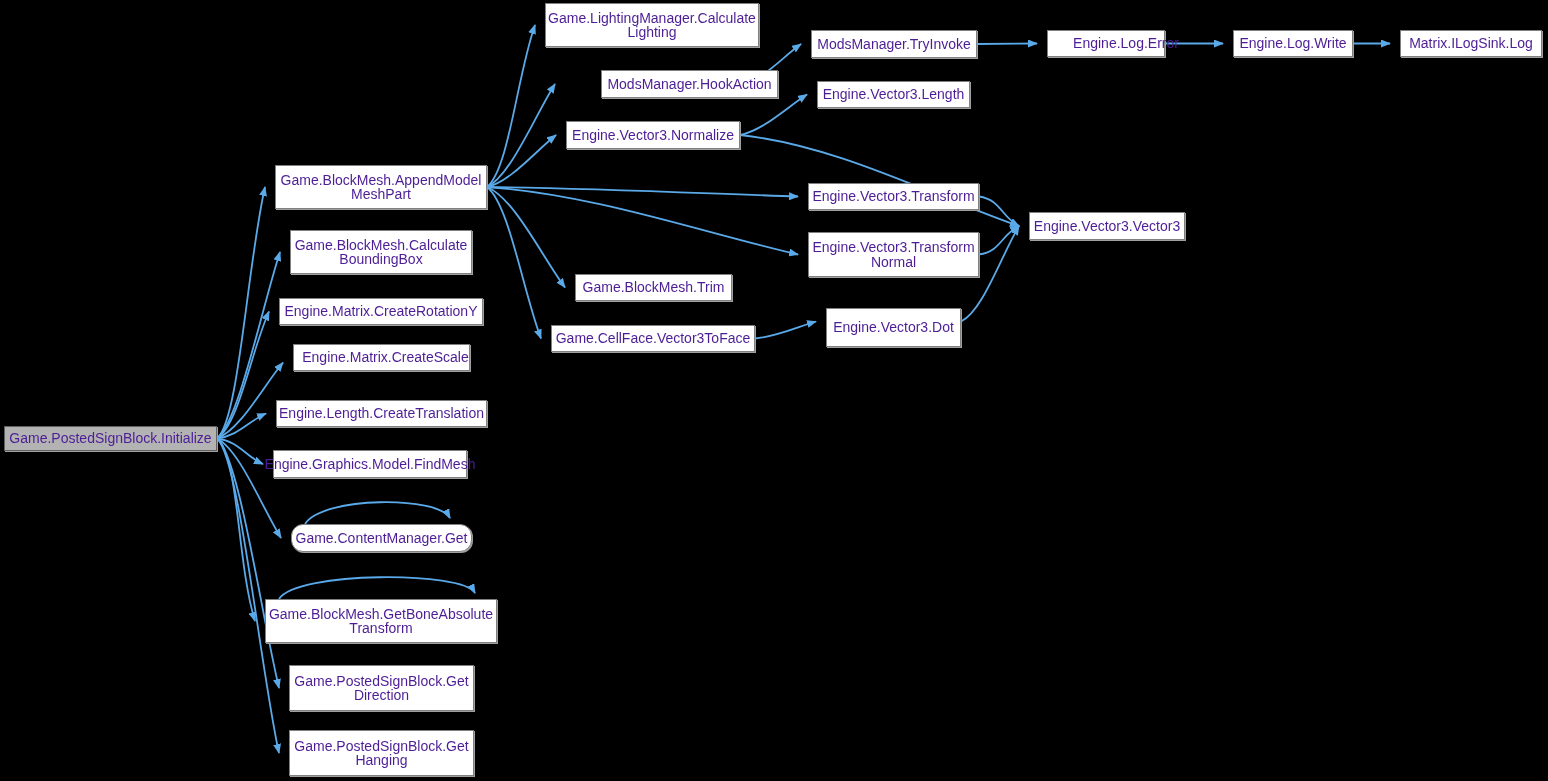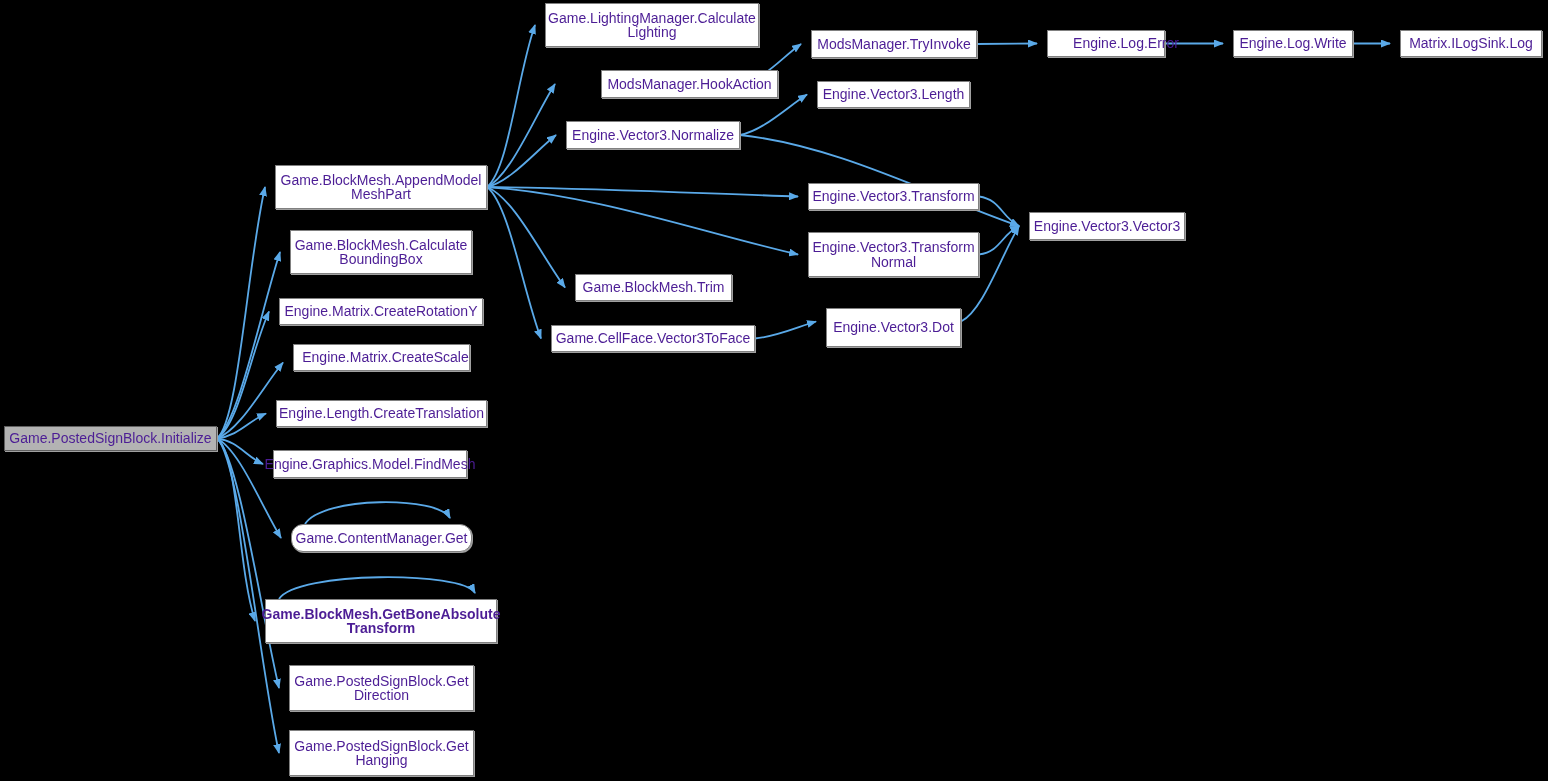--- a/index.html
+++ b/index.html
@@ -59,21 +59,21 @@
       <div class="node root" style="left: 4px; top: 426px; width: 213px; height: 25px;">Game.PostedSignBlock.Initialize</div>
       <div class="node" style="left: 275px; top: 165px; width: 212px; height: 44px;">Game.BlockMesh.AppendModel
 MeshPart</div>
       <div class="node" style="left: 290px; top: 230px; width: 182px; height: 44px;">Game.BlockMesh.Calculate
 BoundingBox</div>
       <div class="node" style="left: 279px; top: 298px; width: 204px; height: 27px;">Engine.Matrix.CreateRotationY</div>
       <div class="node" style="left: 293px; top: 344px; width: 177px; height: 27px; padding-left: 12px;">Engine.Matrix.CreateScale</div>
       <div class="node" style="left: 276px; top: 400px; width: 211px; height: 27px;">Engine.Length.CreateTranslation</div>
       <div class="node" style="left: 273px; top: 450px; width: 194px; height: 28px;">Engine.Graphics.Model.FindMesh</div>
       <div class="node" style="left: 291px; top: 524px; width: 181px; height: 28px; border-radius: 12px;">Game.ContentManager.Get</div>
-      <div class="node" style="left: 265px; top: 599px; width: 232px; height: 44px; font-weight: bold;">Game.BlockMesh.GetBoneAbsolute
+      <div class="node" style="left: 265px; top: 599px; width: 232px; height: 44px;">Game.BlockMesh.GetBoneAbsolute
 Transform</div>
       <div class="node" style="left: 289px; top: 665px; width: 185px; height: 46px;">Game.PostedSignBlock.Get
 Direction</div>
       <div class="node" style="left: 289px; top: 730px; width: 185px; height: 46px;">Game.PostedSignBlock.Get
 Hanging</div>
       <div class="node" style="left: 545px; top: 3px; width: 214px; height: 44px;">Game.LightingManager.Calculate
 Lighting</div>
       <div class="node" style="left: 565px; top: 70px; width: 177px; height: 28px; margin-left: 36px;">ModsManager.HookAction</div>
       <div class="node" style="left: 566px; top: 121px; width: 174px; height: 28px;">Engine.Vector3.Normalize</div>
       <div class="node" style="left: 575px; top: 274px; width: 157px; height: 27px;">Game.BlockMesh.Trim</div>

